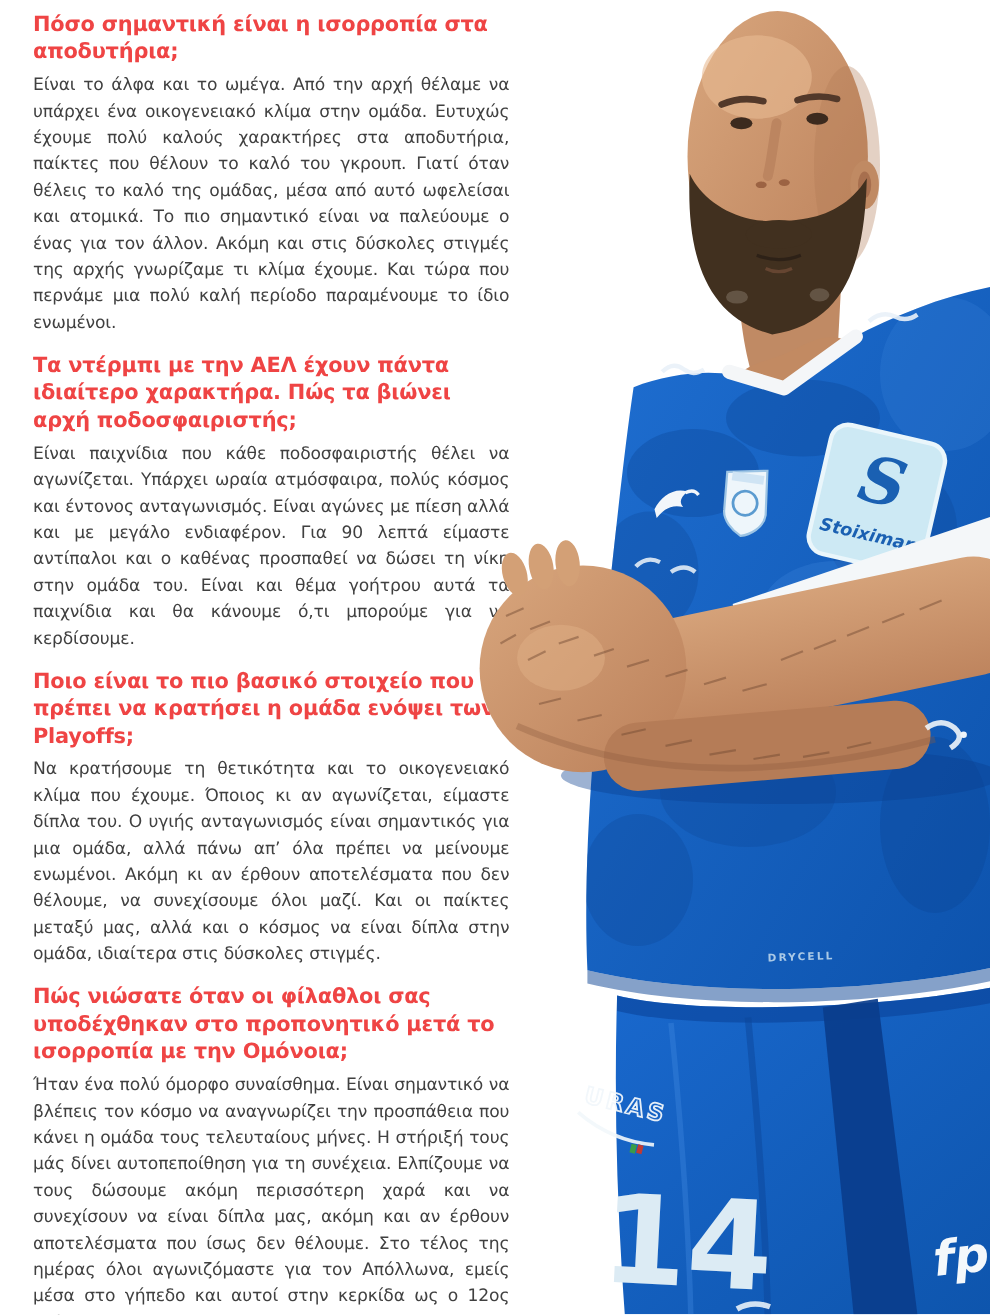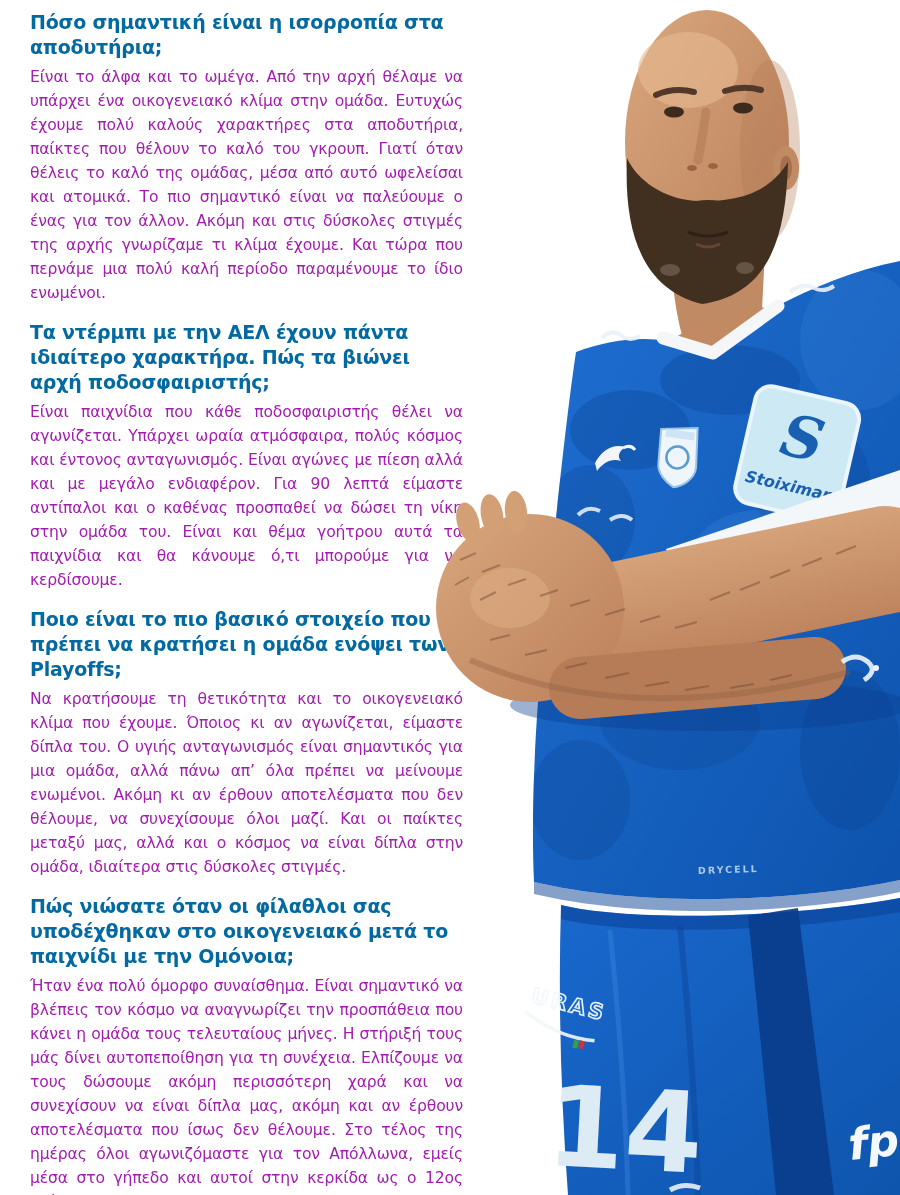--- a/index.html
+++ b/index.html
@@ -9,27 +9,27 @@
     background:#ffffff;
     overflow:hidden;
     font-family:"DejaVu Sans","Liberation Sans",sans-serif;
   }
   .text-col{
     position:absolute;left:30px;top:6px;width:433px;
   }
   .qa h2{
     font-size:19px;line-height:25px;font-weight:bold;
     letter-spacing:-0.2px;
-    color:#0369a1;
+    color:#ef4444;
     margin:15px 0 5px 0;
   }
   .qa:first-child h2{margin-top:4px;}
   .qa p{
     font-size:15.6px;line-height:24px;
-    color:#a21caf;
+    color:#404040;
     text-align:justify;
     margin:0;
     letter-spacing:-0.15px;
   }
   .photo-wrap{
     position:absolute;left:430px;top:0;width:470px;height:1195px;
   }
   .photo-wrap svg{display:block;width:470px;height:1195px;}
 </style>
 </head>
@@ -44,21 +44,21 @@
     </section>
     <section class="qa">
       <h2>Τα ντέρμπι με την ΑΕΛ έχουν πάντα ιδιαίτερο χαρακτήρα. Πώς τα βιώνει αρχή ποδοσφαιριστής;</h2>
       <p>Είναι παιχνίδια που κάθε ποδοσφαιριστής θέλει να αγωνίζεται. Υπάρχει ωραία ατμόσφαιρα, πολύς κόσμος και έντονος ανταγωνισμός. Είναι αγώνες με πίεση αλλά και με μεγάλο ενδιαφέρον. Για 90 λεπτά είμαστε αντίπαλοι και ο καθένας προσπαθεί να δώσει τη νίκη στην ομάδα του. Είναι και θέμα γοήτρου αυτά τα παιχνίδια και θα κάνουμε ό,τι μπορούμε για να κερδίσουμε.</p>
     </section>
     <section class="qa">
       <h2>Ποιο είναι το πιο βασικό στοιχείο που πρέπει να κρατήσει η ομάδα ενόψει των Playoffs;</h2>
       <p>Να κρατήσουμε τη θετικότητα και το οικογενειακό κλίμα που έχουμε. Όποιος κι αν αγωνίζεται, είμαστε δίπλα του. Ο υγιής ανταγωνισμός είναι σημαντικός για μια ομάδα, αλλά πάνω απ’ όλα πρέπει να μείνουμε ενωμένοι. Ακόμη κι αν έρθουν αποτελέσματα που δεν θέλουμε, να συνεχίσουμε όλοι μαζί. Και οι παίκτες μεταξύ μας, αλλά και ο κόσμος να είναι δίπλα στην ομάδα, ιδιαίτερα στις δύσκολες στιγμές.</p>
     </section>
     <section class="qa">
-      <h2>Πώς νιώσατε όταν οι φίλαθλοι σας υποδέχθηκαν στο οικογενειακό μετά το παιχνίδι με την Ομόνοια;</h2>
+      <h2>Πώς νιώσατε όταν οι φίλαθλοι σας υποδέχθηκαν στο προπονητικό μετά το ισορροπία με την Ομόνοια;</h2>
       <p>Ήταν ένα πολύ όμορφο συναίσθημα. Είναι σημαντικό να βλέπεις τον κόσμο να αναγνωρίζει την προσπάθεια που κάνει η ομάδα τους τελευταίους μήνες. Η στήριξή τους μάς δίνει αυτοπεποίθηση για τη συνέχεια. Ελπίζουμε να τους δώσουμε ακόμη περισσότερη χαρά και να συνεχίσουν να είναι δίπλα μας, ακόμη και αν έρθουν αποτελέσματα που ίσως δεν θέλουμε. Στο τέλος της ημέρας όλοι αγωνιζόμαστε για τον Απόλλωνα, εμείς μέσα στο γήπεδο και αυτοί στην κερκίδα ως ο 12ος παίκτης.</p>
     </section>
   </div>
 
   <div class="photo-wrap">
     <svg viewBox="0 0 470 1195" xmlns="http://www.w3.org/2000/svg">
       <defs>
         <linearGradient id="gSkin" x1="0" y1="0" x2="1" y2="1">
           <stop offset="0" stop-color="#d8a67d"></stop>
             <stop offset="1" stop-color="#bb805a"></stop>

